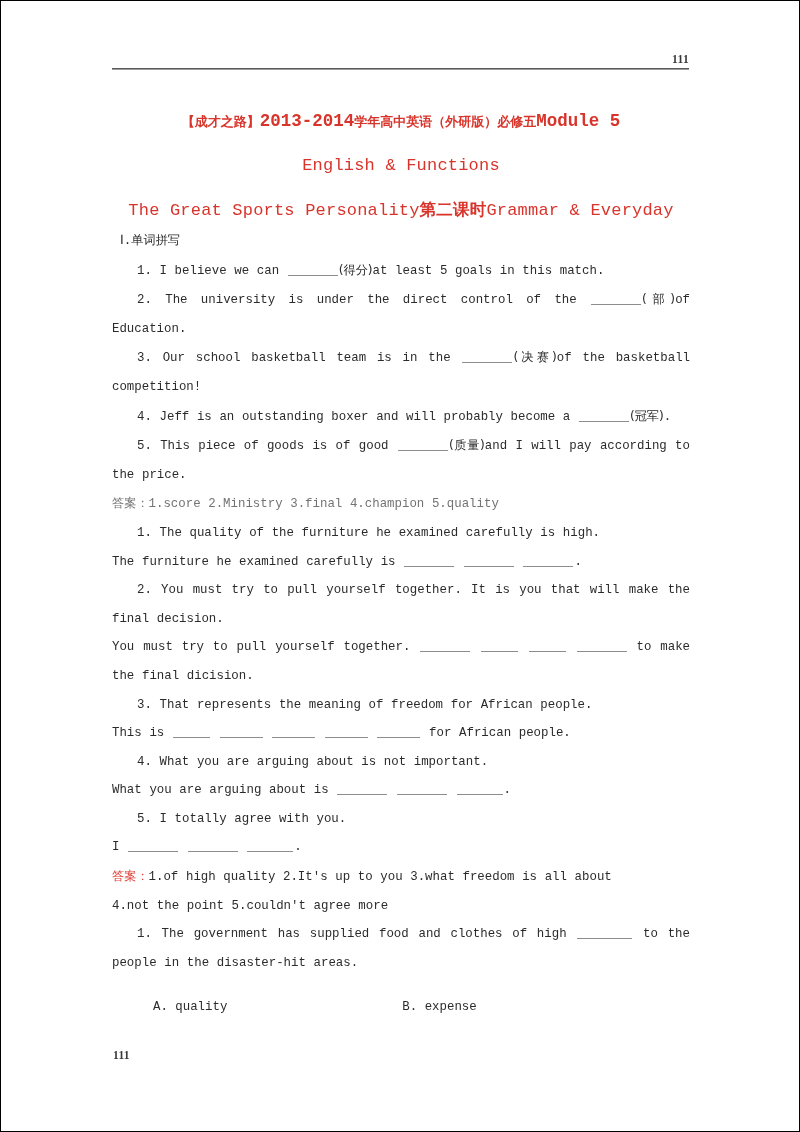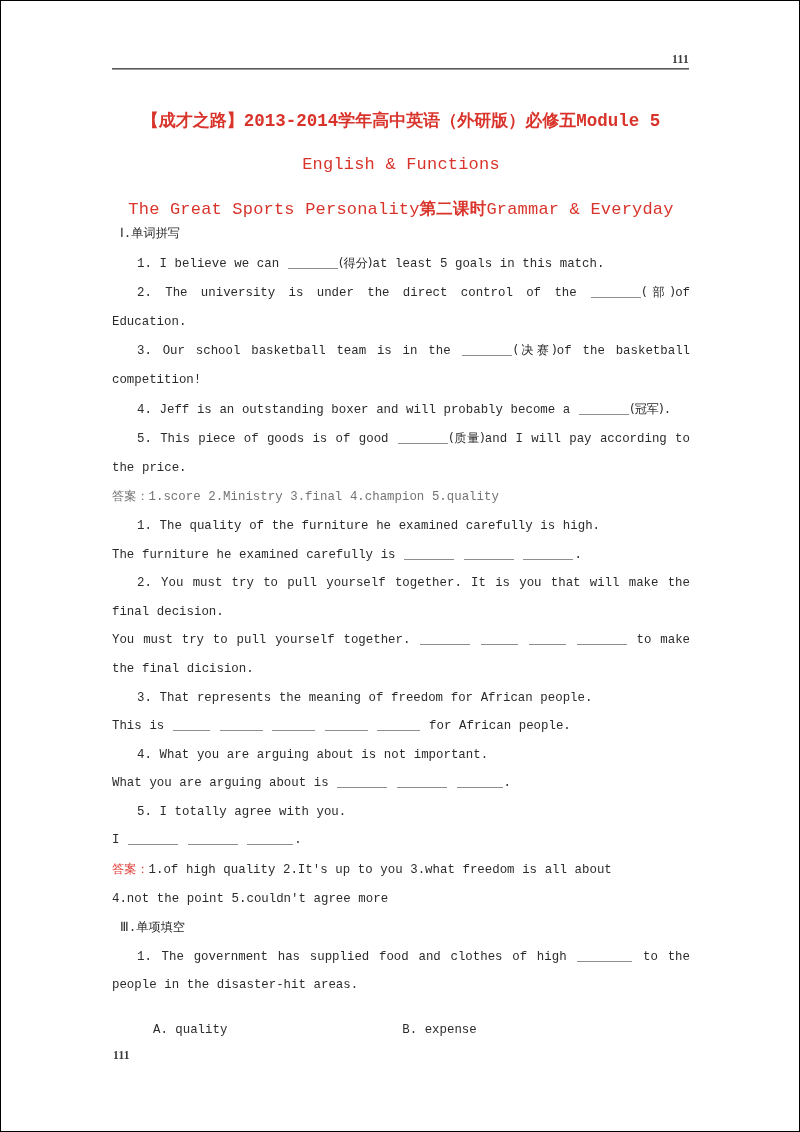--- a/index.html
+++ b/index.html
@@ -59,40 +59,40 @@
     line-height: 44px;
     white-space: nowrap;
   }
   .title-line-1 {
     font-size: 17.5px;
     font-weight: bold;
   }
   .title-line-1 .cn {
     font-family: Liberation Sans, sans-serif;
     font-weight: bold;
-    font-size: 17px;
+    font-size: 13px;
   }
   .title-line-2 {
     font-size: 17px;
     letter-spacing: .2px;
   }
   .title-line-2 .cn {
     font-family: "DejaVu Sans", sans-serif;
     font-size: 16.5px;
     font-weight: bold;
   }
   .title-line-3 {
     font-size: 17px;
     letter-spacing: .2px;
   }
   
   .body {
     position: absolute;
     left: 111px;
-    top: 218px;
+    top: 225px;
     width: 578px;
     font-size: 12.4px;
     line-height: 28.6px;
     color: #2b2b2b;
   }
   .p {
     margin: 0;
     text-align: justify;
     text-justify: inter-word;
     word-spacing: .2px;
@@ -200,21 +200,20 @@
 
     <p class="p nowrap indent">4. What you are arguing about is not important.</p>
     <p class="p nowrap"><span>What you are arguing about is </span><span class="blank w2"></span> <span class="blank w2"></span> <span class="blank w1"></span><span>.</span></p>
 
     <p class="p nowrap indent">5. I totally agree with you.</p>
     <p class="p nowrap"><span>I </span><span class="blank w2"></span> <span class="blank w2"></span> <span class="blank w1"></span><span>.</span></p>
 
     <p class="p"><span class="cn answer-label">答案：</span><span class="answer-body">1.of high quality  2.It's up to you  3.what freedom is all about</span></p>
     <p class="p nowrap answer-body">4.not the point  5.couldn't agree more</p>
 
-    <p class="sec-head"><span>Ⅲ.</span><span class="cn">单项填空</span></p>
 
     <p class="p indent"><span>1. The government has supplied food and clothes of high </span><span class="blank w5"></span><span> to the people in the disaster-hit areas.</span></p>
 
     <p class="options"><span>A. quality</span><span class="opt-gap"></span><span>B. expense</span></p>
 
   </div>
 
   <div class="footer">111</div>
 
 </div>

